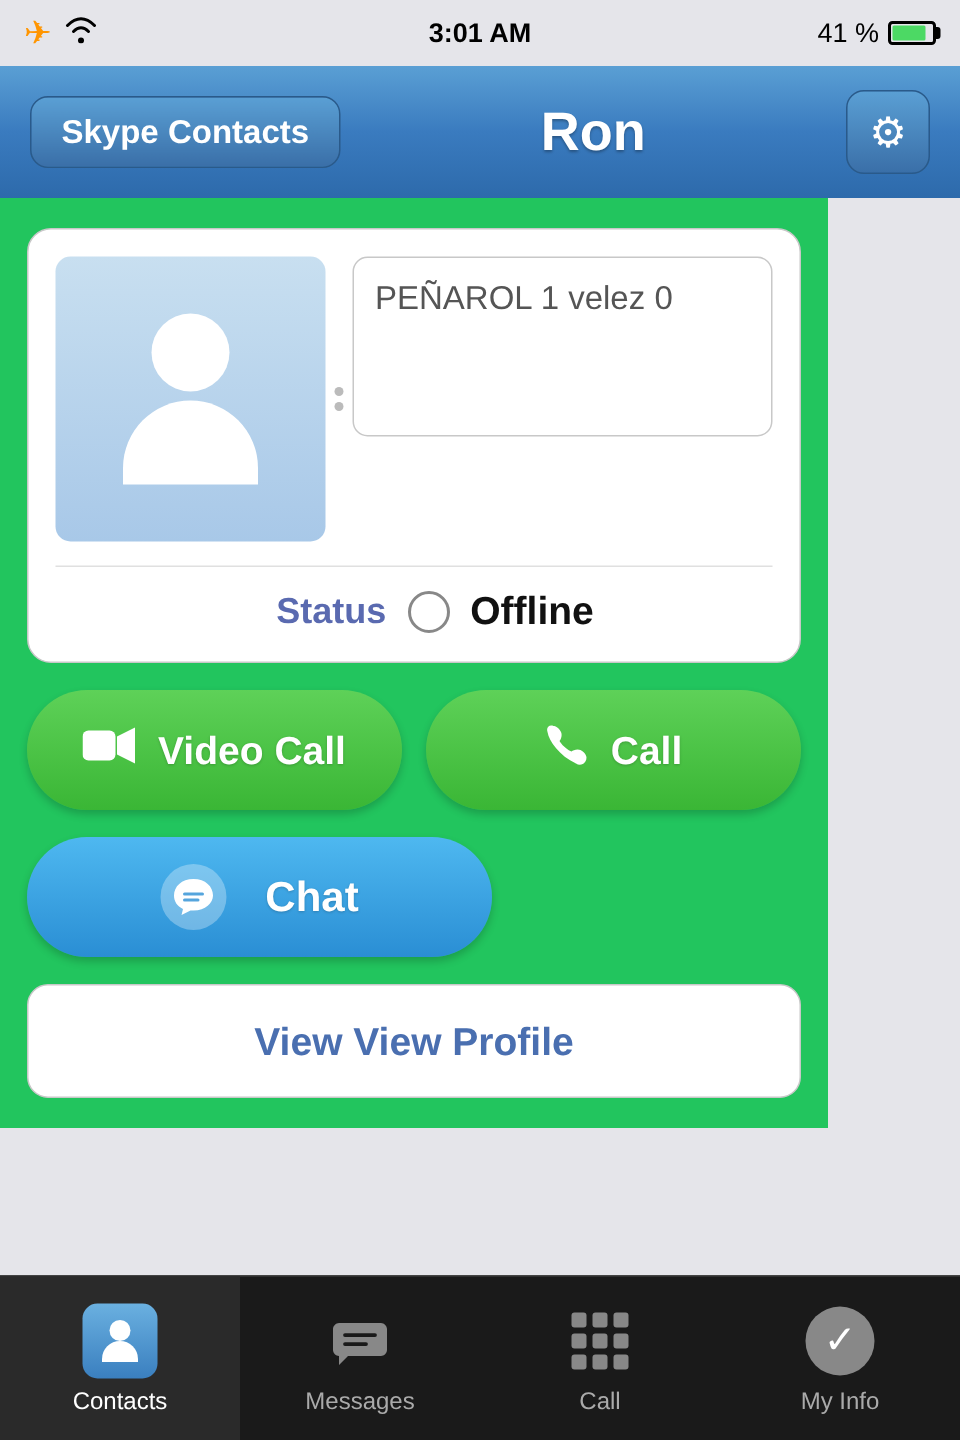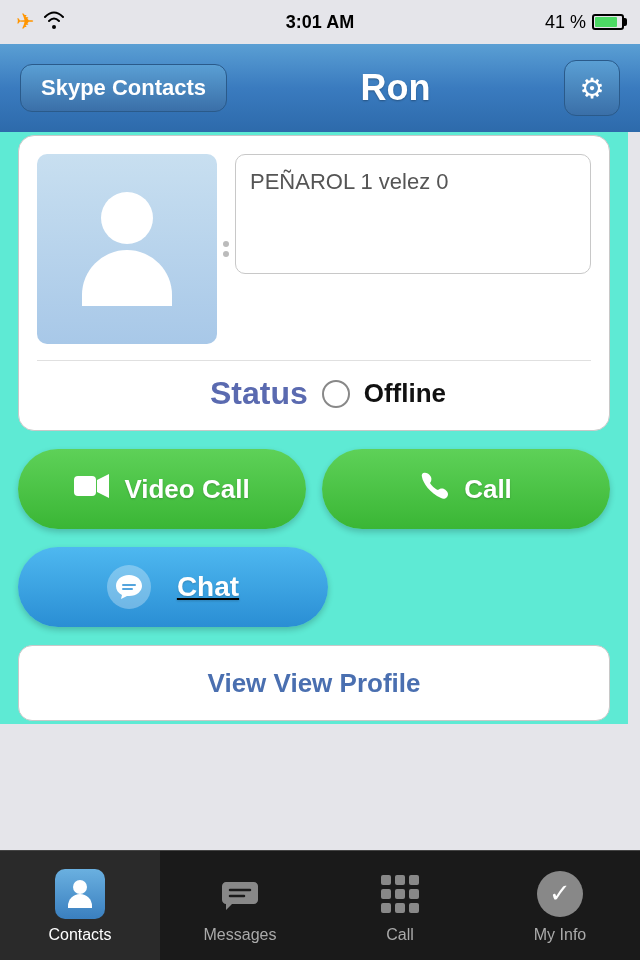--- a/index.html
+++ b/index.html
@@ -106,23 +106,23 @@
       height: 56px;
       display: flex;
       align-items: center;
       justify-content: center;
       cursor: pointer;
     }
     .gear-icon { font-size: 28px; color: #fff; }
 
     
     #main-content {
-      width: 628px;
-      padding: 3px 18px;
-      background: #5eead4;
+      width: 552px;
+      padding: 20px 18px;
+      background: #22c55e;
     }
 
     
     .profile-card {
       background: #fff;
       border-radius: 16px;
       padding: 18px;
       margin-bottom: 18px;
       border: 1px solid #c8c8c8;
     }
@@ -188,21 +188,21 @@
 
     .profile-status-row {
       border-top: 1px solid #e0e0e0;
       padding-top: 14px;
       display: flex;
       align-items: center;
       justify-content: center;
       gap: 14px;
     }
     .status-label {
-      font-size: 32px;
+      font-size: 24px;
       color: #5a6ab0;
       font-weight: 600;
       margin-left: 28px;
     }
     .status-indicator {
       width: 28px;
       height: 28px;
       border-radius: 50%;
       border: 2px solid #888;
       background: #fff;
@@ -246,21 +246,20 @@
       background: linear-gradient(to bottom, #4eb8f0, #2a8ed4);
       border-radius: 40px;
       border: none;
       display: flex;
       align-items: center;
       justify-content: center;
       gap: 26px;
       cursor: pointer;
       box-shadow: 0 3px 6px rgba(0,0,0,0.2);
       margin-bottom: 18px;
-      text-decoration: underline;
     }
     .btn-blue-text {
       color: #fff;
       font-size: 28px;
       font-weight: 700;
       text-shadow: 0 1px 2px rgba(0,0,0,0.2);
     }
     .chat-bubble-icon {
       width: 44px;
       height: 44px;

